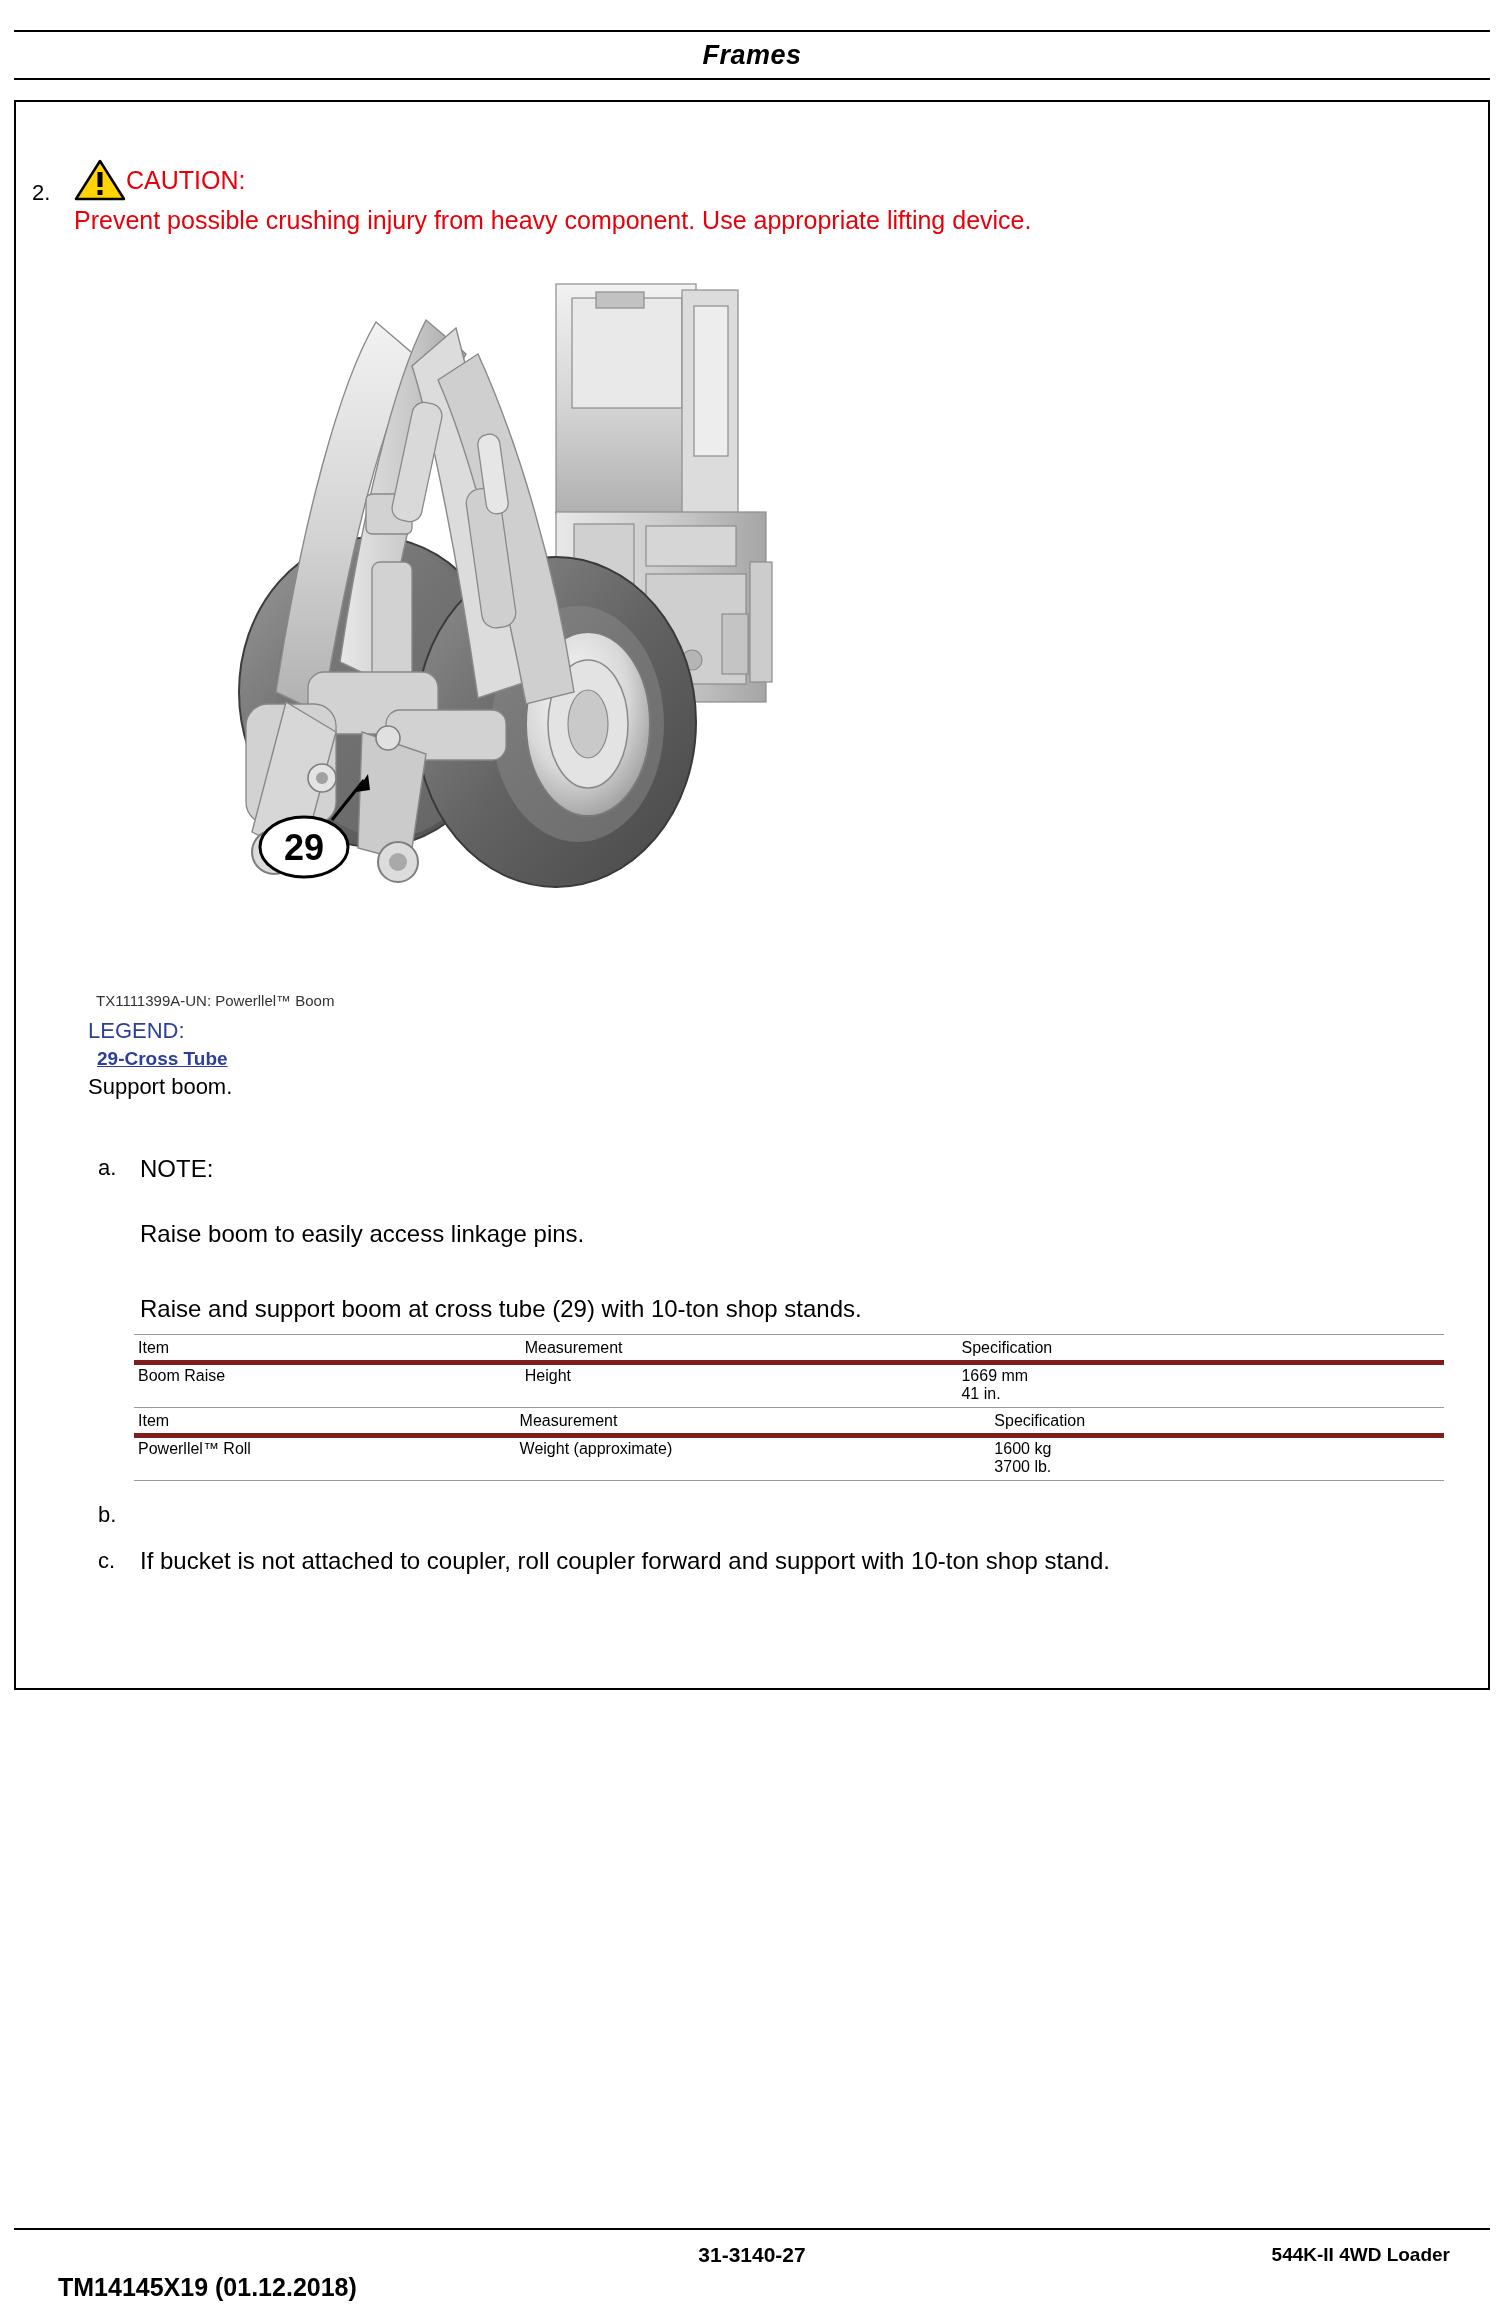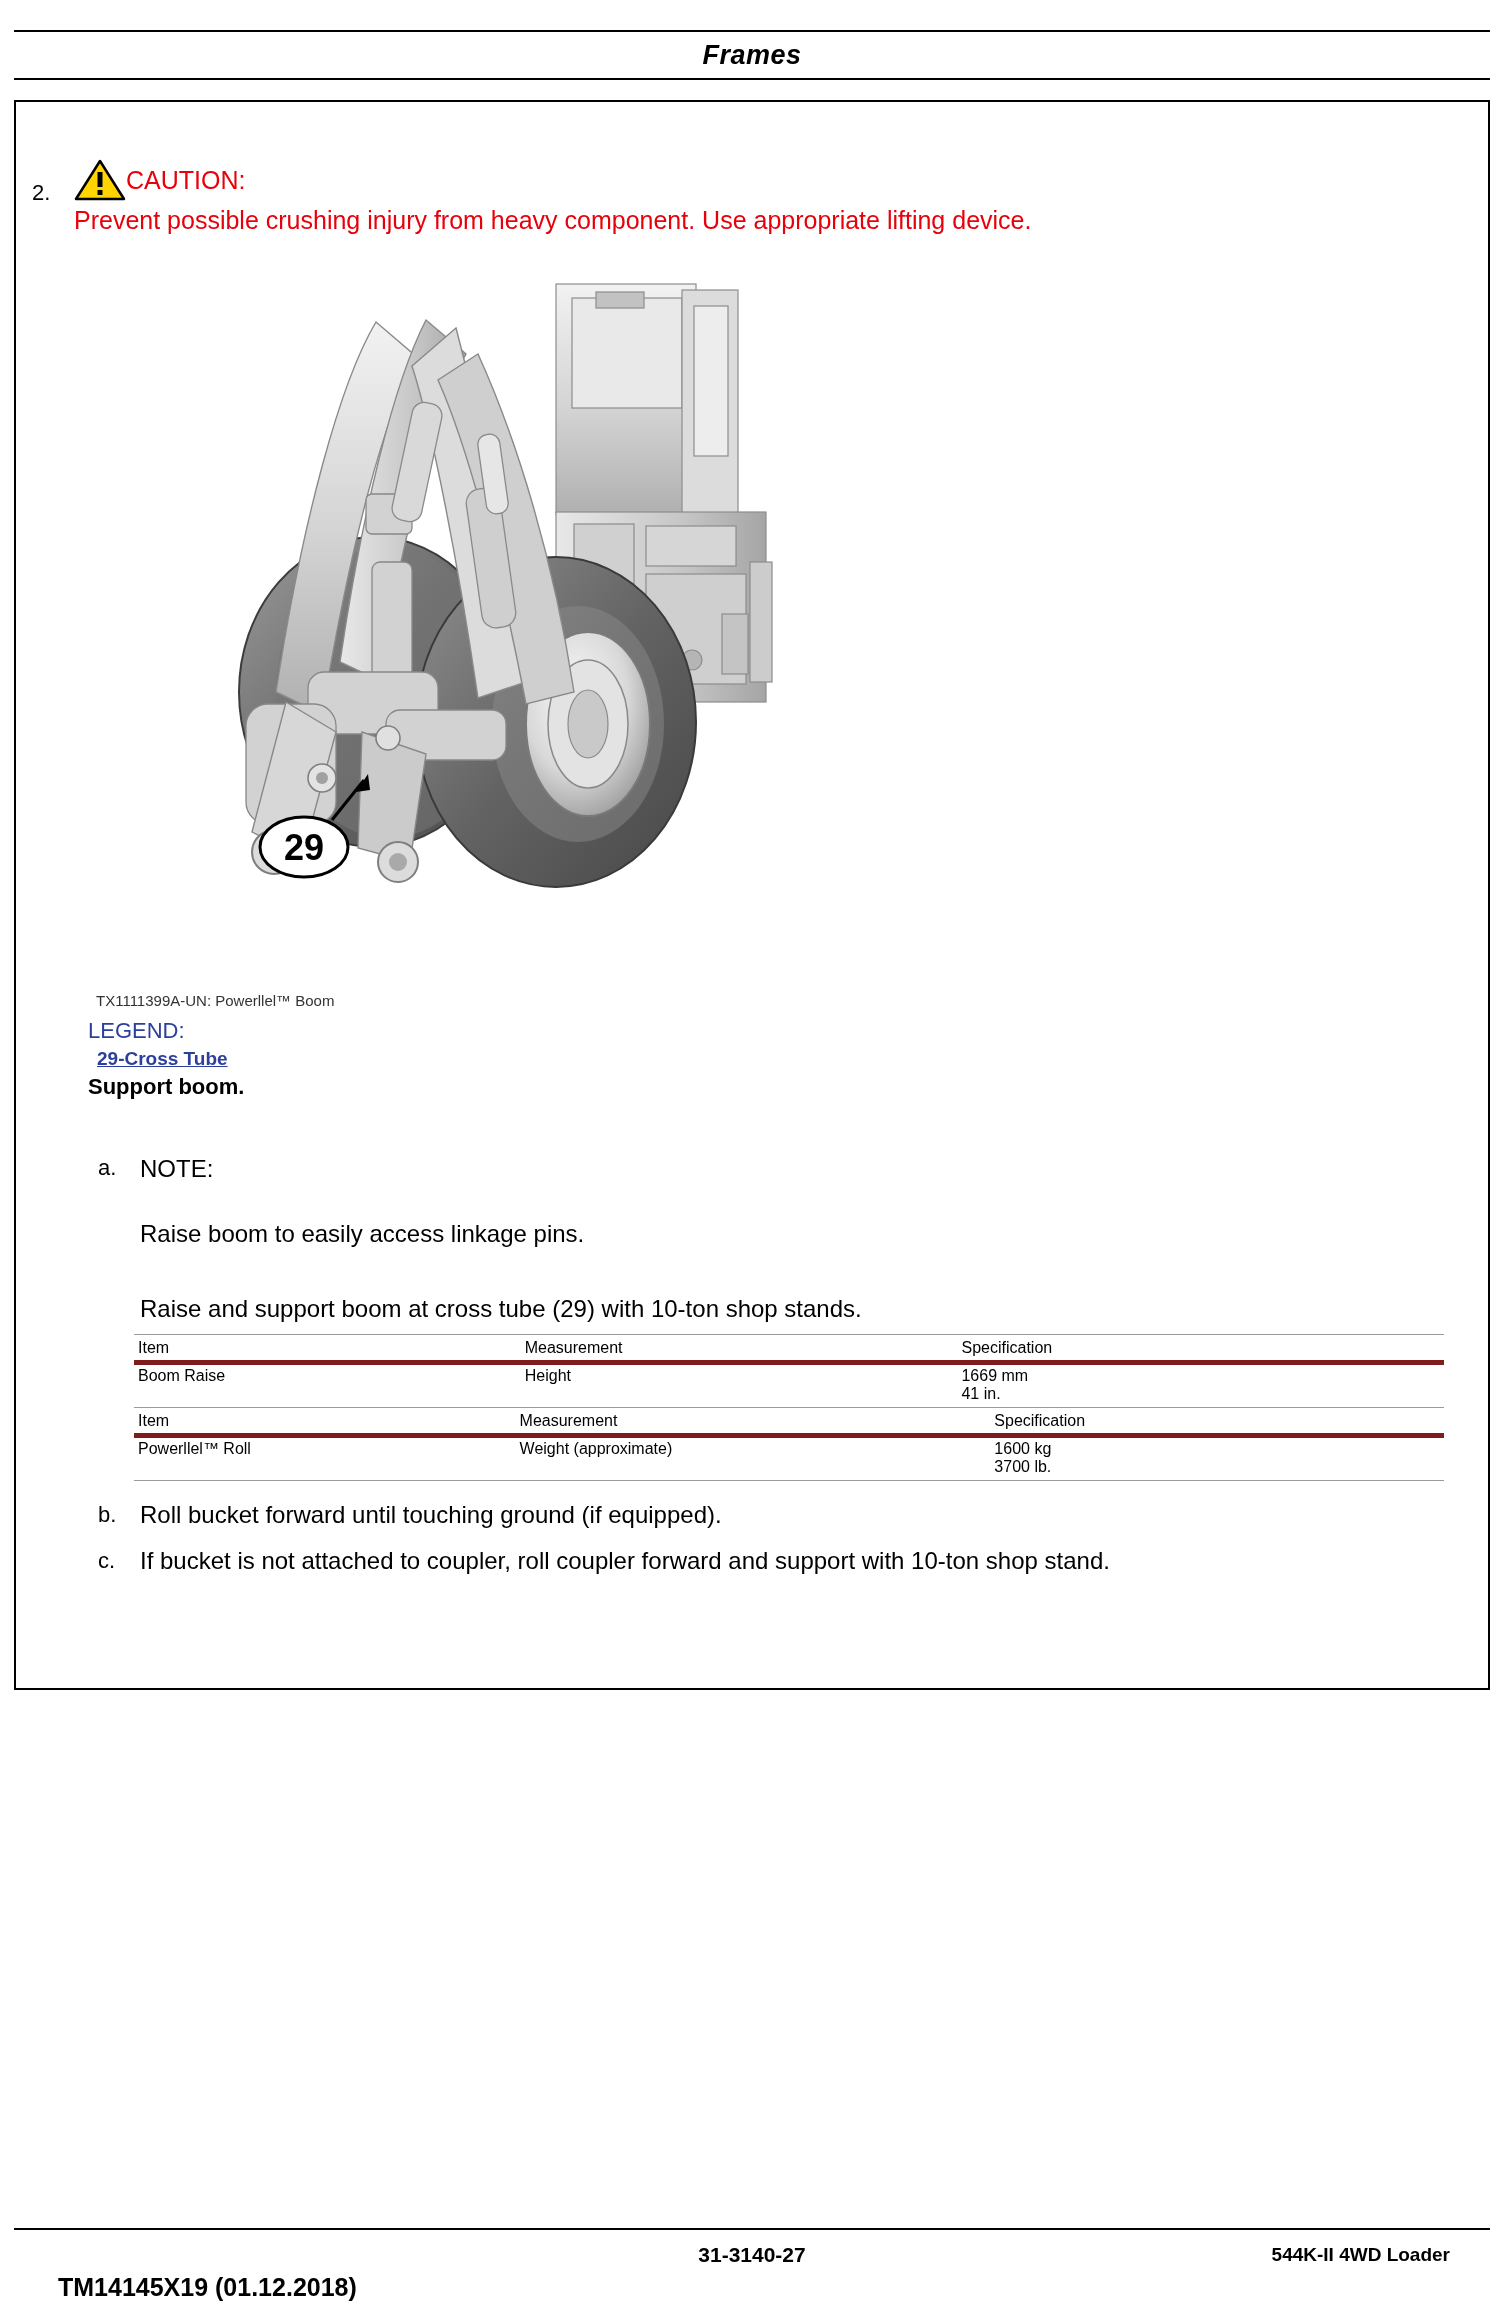--- a/index.html
+++ b/index.html
@@ -119,21 +119,20 @@
     font-weight: bold;
     color: #2c3f9c;
     text-decoration: underline;
     margin-left: 9px;
   }
   .legend-desc {
     position: absolute;
     left: 72px;
     top: 972px;
     font-size: 22px;
-    font-weight: bold;
   }
   
   .sub-a-label {
     position: absolute;
     left: 82px;
     top: 1053px;
     font-size: 22px;
   }
   .sub-a-note {
     position: absolute;
@@ -411,21 +410,20 @@
           <td class="col-meas">Weight (approximate)</td>
           <td class="col-spec">
             <span class="spec-line">1600 kg</span>
             <span class="spec-line">3700 lb.</span>
           </td>
         </tr>
       </tbody>
         </table>
 
       <span class="sub-b-label">b.</span>
-      <span class="sub-b-text">Roll bucket forward until touching ground (if equipped).</span>
       <span class="sub-c-label">c.</span>
       <span class="sub-c-text">If bucket is not attached to coupler, roll coupler forward and support with 10-ton shop stand.</span>
 
     </div>
   </div>
 
   <div class="footer">
     <span class="footer-left">TM14145X19 (01.12.2018)</span>
     <span class="footer-center">31-3140-27</span>
     <span class="footer-right">544K-II 4WD Loader</span>

